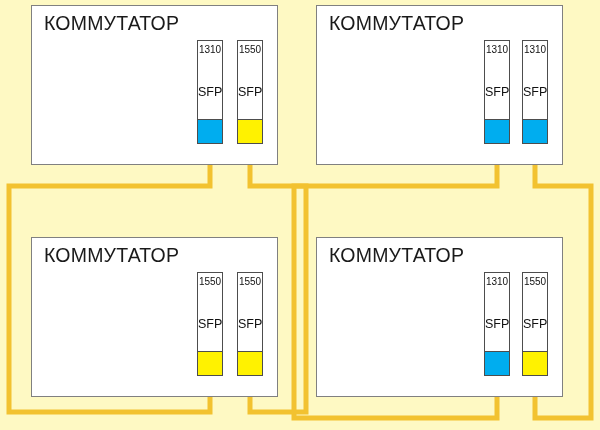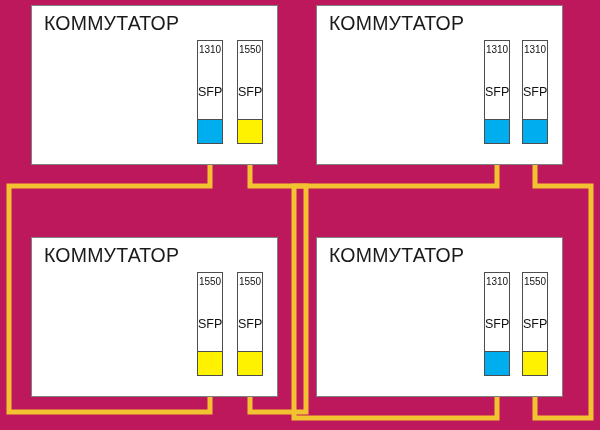--- a/index.html
+++ b/index.html
@@ -4,21 +4,21 @@
 <style>
   html, body {
     margin: 0;
     padding: 0;
     background: #ffffff;
   }
   #canvas {
     position: relative;
     width: 600px;
     height: 430px;
-    background: #be185d;
+    background: #fef9c3;
     overflow: hidden;
     font-family: "Liberation Sans", sans-serif;
   }
   #cable-layer {
     position: absolute;
     left: 0;
     top: 0;
     width: 600px;
     height: 430px;
     z-index: 1;

